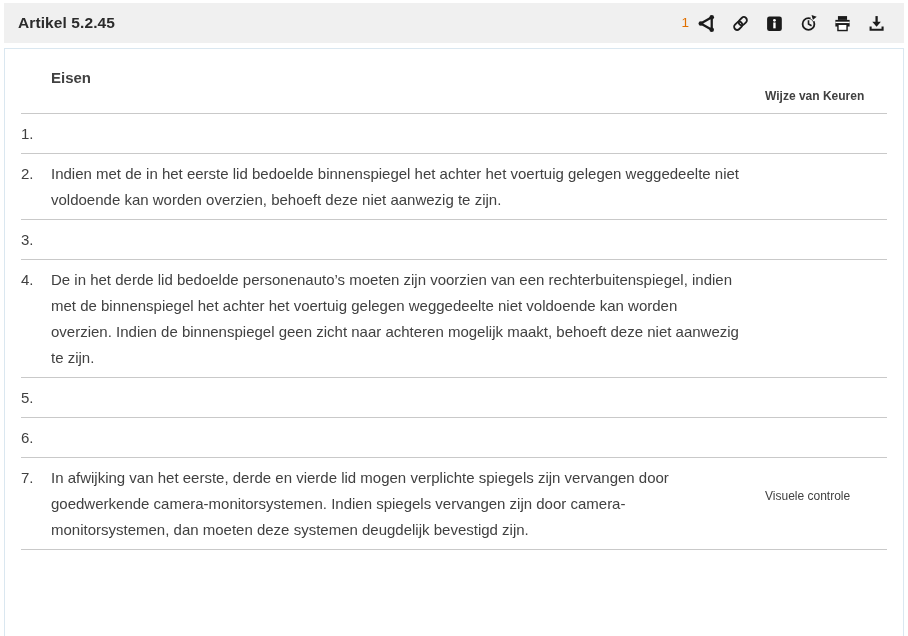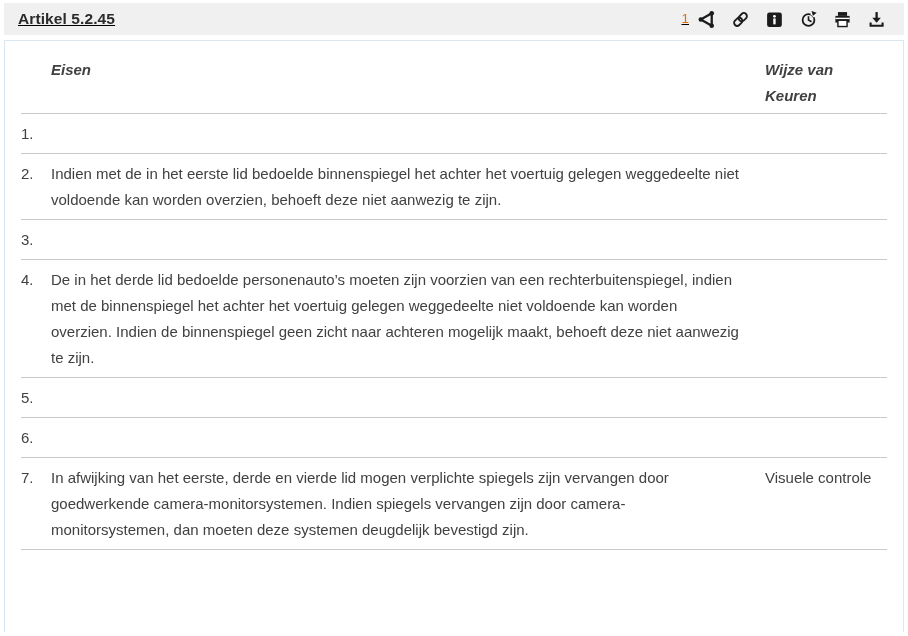--- a/index.html
+++ b/index.html
@@ -5,24 +5,23 @@
   * { box-sizing: border-box; margin: 0; padding: 0; }
   html, body {
     width: 908px; height: 636px; overflow: hidden;
     background: #ffffff;
     font-family: "Liberation Sans", sans-serif;
   }
   .wrap { margin: 3px 4px 0 4px; }
 
   
   .titlebar {
-    background: #f0f0f0; height: 32px;
+    background: #f0f0f0; height: 40px;
     display: flex; align-items: center;
     padding: 0 18px 0 14px;
-    text-decoration: underline;
   }
   .title { font-size: 15.5px; font-weight: bold; color: #2b2b2b; letter-spacing: .1px; }
   .toolbar { margin-left: auto; display: flex; align-items: center; gap: 15px; }
   .count { color: #e17000; font-size: 13.5px; margin-right: -7px; line-height: 1; }
   .icon { width: 19px; height: 19px; display: inline-flex; align-items: center; justify-content: center; cursor: pointer; }
   .icon svg { display: block; }
 
   
   .panel {
     margin-top: 5px;
@@ -30,26 +29,26 @@
     background: #fff;
     height: 592px;
     padding: 0 16px;
   }
 
   
   .t-head, .t-row {
     display: grid;
     grid-template-columns: 30px minmax(0,1fr) 122px;
   }
-  .t-head { padding: 16px 0 4px; border-bottom: 1px solid #c9c9c9; font-style: italic; }
+  .t-head { padding: 16px 0 4px; border-bottom: 1px solid #c9c9c9; }
   .t-row  { padding: 7px 0 6px;  border-bottom: 1px solid #c9c9c9; }
   .th { font-weight: bold; color: #2e2e2e; font-size: 15px; line-height: 26px; }
   .c-num { font-size: 15px; color: #414141; line-height: 26px; }
   .c-eis { font-size: 15px; color: #414141; line-height: 26px; padding-right: 26px; }
-  .c-wij { font-size: 15px; color: #414141; line-height: 26px; }
+  .c-wij { font-size: 12px; color: #414141; line-height: 26px; margin-top: 18px; }
 </style>
 </head>
 <body>
 
 <div class="wrap">
 
   <div class="titlebar">
     <div class="title">Artikel 5.2.45</div>
     <div class="toolbar">
       <span class="count">1</span>

